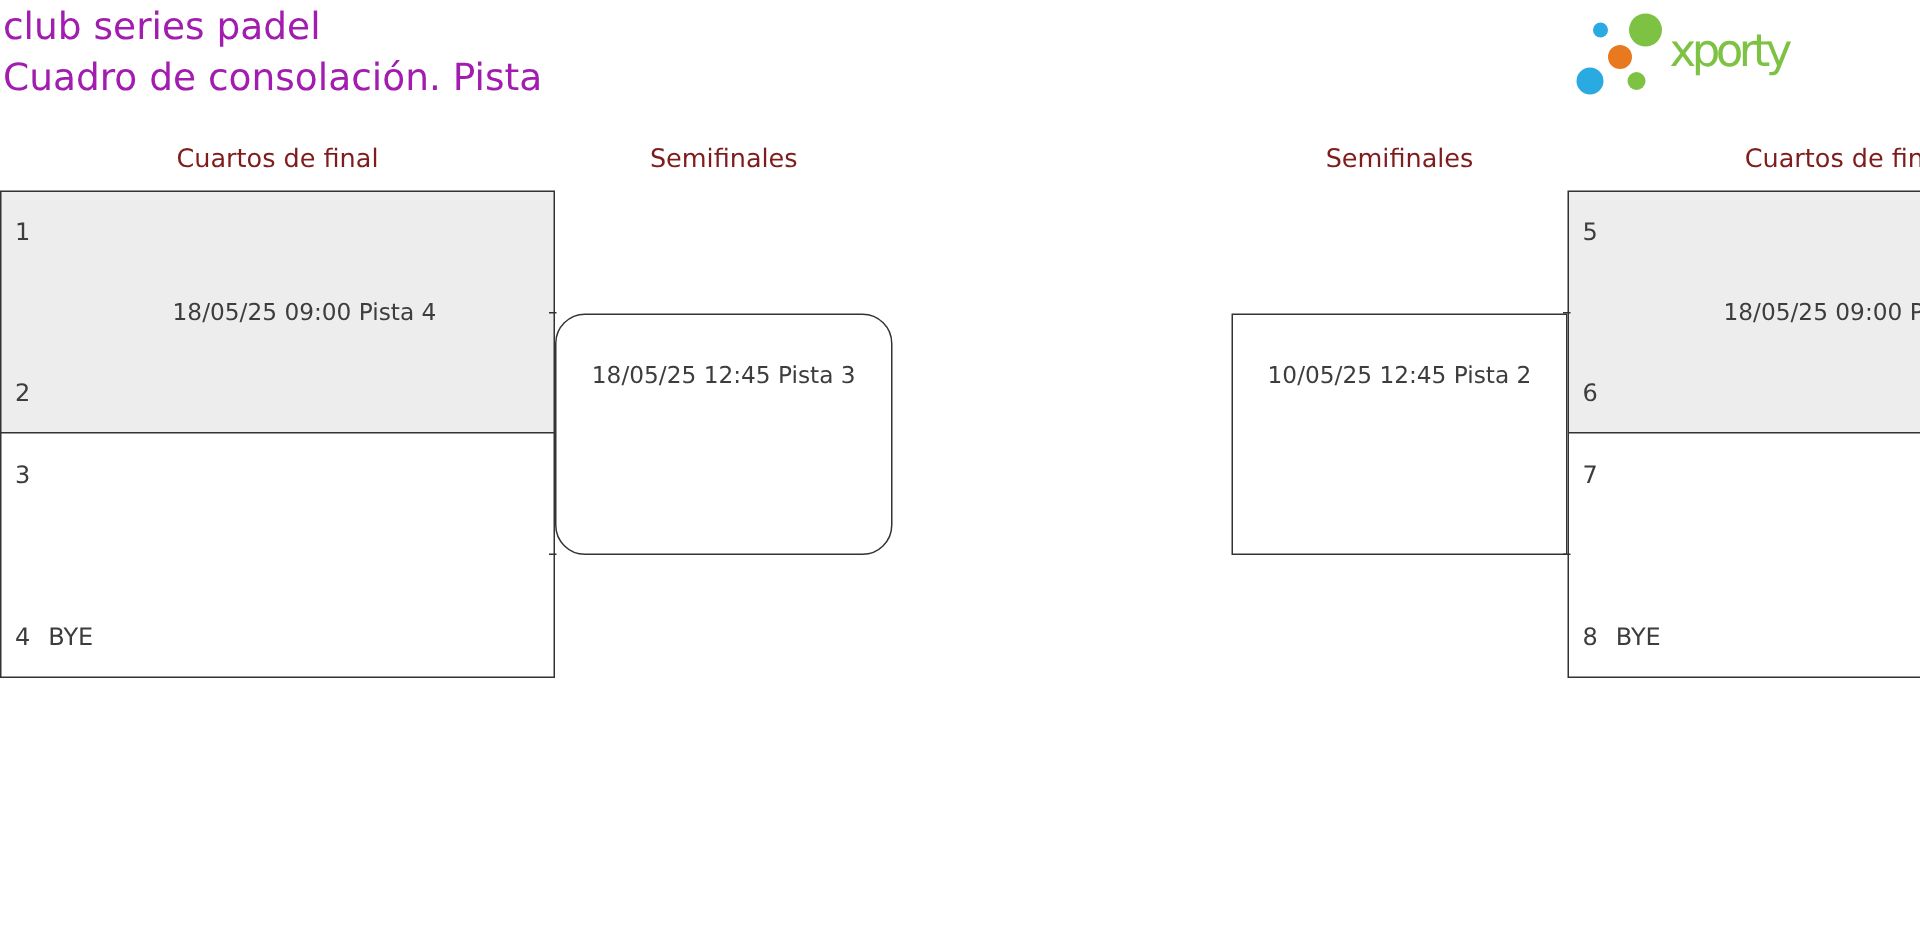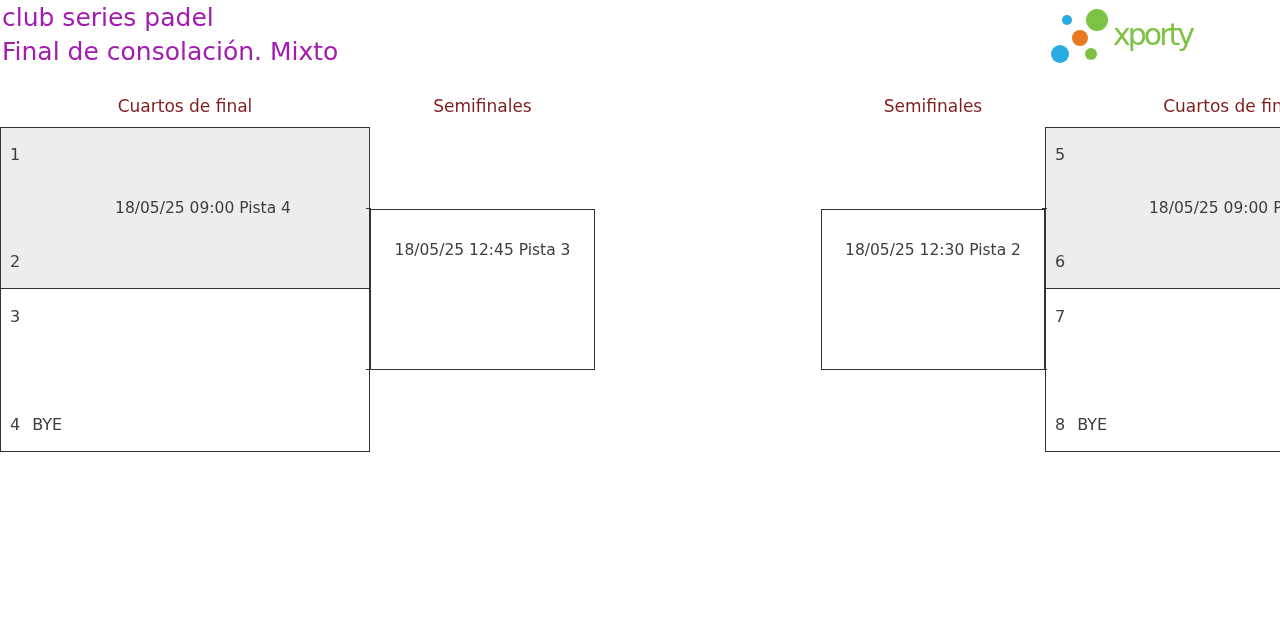--- a/index.html
+++ b/index.html
@@ -47,21 +47,21 @@
   
   .match-box {
     position: absolute; box-sizing: border-box;
     border: 1px solid #333333; background: #ffffff;
     display: flex; flex-direction: column;
   }
   .match-box.scheduled { background: #ededed; }
 
   .qf-left-top     { left: 0;      top: 127px; width: 370px; height: 162px; }
   .qf-left-bottom  { left: 0;      top: 288px; width: 370px; height: 164px; }
-  .sf-left         { left: 370px;  top: 209px; width: 225px; height: 161px; }
+  .sf-left         { left: 370px;  top: 209px; width: 225px; height: 161px; border-radius: 20px; }
   .sf-right        { left: 821px;  top: 209px; width: 224px; height: 161px; }
   .qf-right-top    { left: 1045px; top: 127px; width: 370px; height: 162px; }
   .qf-right-bottom { left: 1045px; top: 288px; width: 370px; height: 164px; }
 
   .slot-row {
     flex: 1; display: flex; align-items: center;
     padding-left: 9px; gap: 12px;
     font-size: 16px; color: #3d3d3d; white-space: nowrap;
   }
   .sched-row {
@@ -80,21 +80,21 @@
   .stub-r1 { left: 1042px; top: 208px; }
   .stub-r2 { left: 1042px; top: 369px; }
 </style>
 </head>
 <body>
 
 <div class="page">
 
   <div class="title-block">
     <div>club series padel</div>
-    <div>Final de consolación. Mixto</div>
+    <div>Cuadro de consolación. Pista</div>
   </div>
 
   <div class="logo">
     <span class="dot dot-blue-small"></span>
     <span class="dot dot-green-large"></span>
     <span class="dot dot-orange"></span>
     <span class="dot dot-blue-large"></span>
     <span class="dot dot-green-small"></span>
     <span class="wordmark">xporty</span>
   </div>
@@ -126,21 +126,21 @@
       <span>4</span>
       <span>BYE</span>
     </div>
   </div>
 
   <div class="match-box sf-box sf-left">
     <div class="sf-sched">18/05/25 12:45 Pista 3</div>
   </div>
 
   <div class="match-box sf-box sf-right">
-    <div class="sf-sched">18/05/25 12:30 Pista 2</div>
+    <div class="sf-sched">10/05/25 12:45 Pista 2</div>
   </div>
 
   <div class="match-box scheduled qf-right-top">
     <div class="slot-row">
       <span>5</span>
       <span></span>
     </div>
     <div class="sched-row left-offset">18/05/25 09:00 Pis</div>
     <div class="slot-row">
       <span>6</span>

